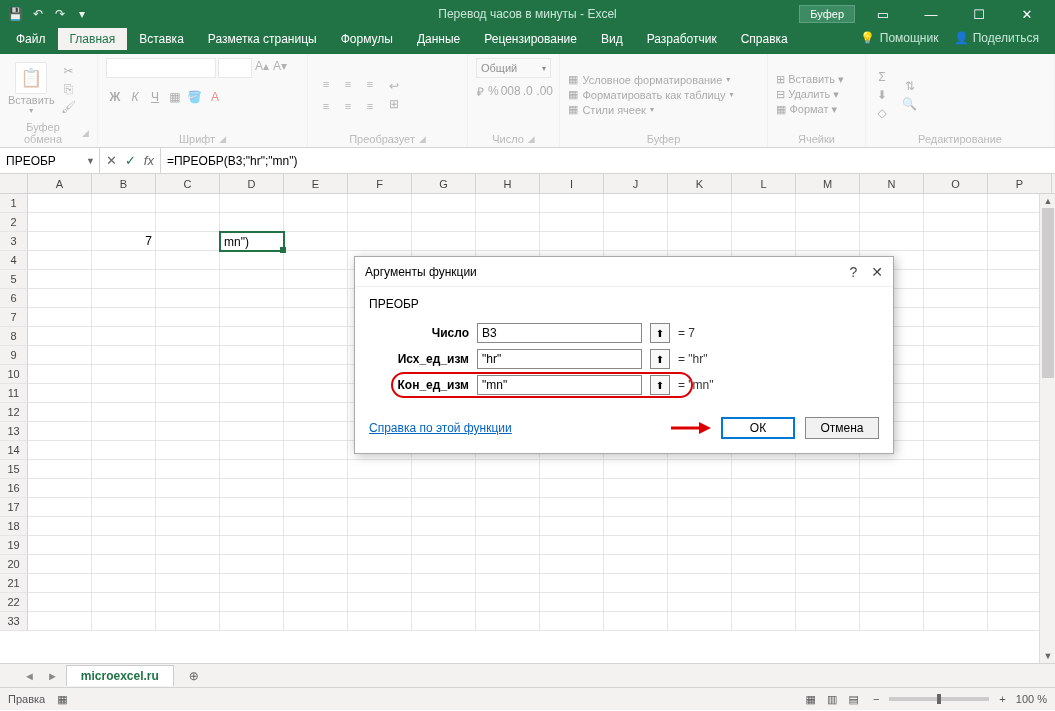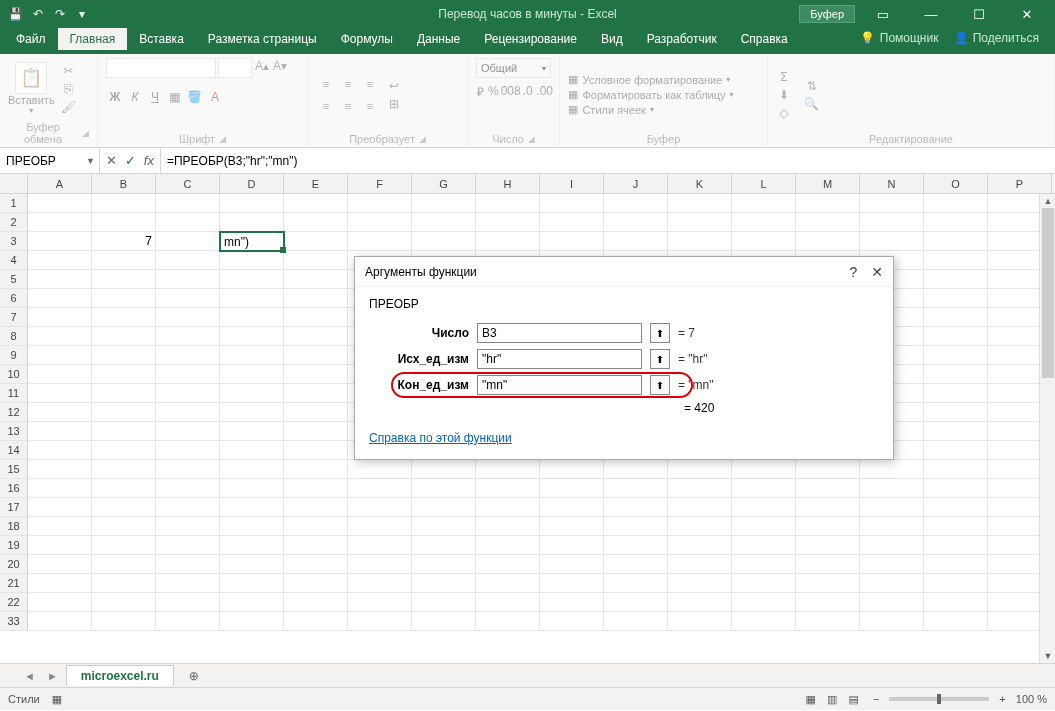--- a/index.html
+++ b/index.html
@@ -243,20 +243,32 @@
           </div>
         <div class="item">
             <span>▦</span>
             <span>Стили ячеек</span>
             <span style="font-size:8px">▾</span>
           </div>
       </div>
     </div>
     <div class="label">
         <span>Буфер</span>
+      </div>
+  </div>
+  <div class="rgroup" style="width:98px">
+    <div class="body">
+      <div class="cells-col">
+        <div>⊞ <span>Вставить</span> ▾</div>
+        <div>⊟ <span>Удалить</span> ▾</div>
+        <div>▦ <span>Формат</span> ▾</div>
+      </div>
+    </div>
+    <div class="label">
+        <span>Ячейки</span>
       </div>
   </div>
   <div class="rgroup" style="flex:1">
     <div class="body">
       <div class="mini-col">
         <span class="mini">Σ</span>
         <span class="mini">⬇</span>
         <span class="mini">◇</span>
       </div>
       <div class="mini-col" style="margin-left:6px">
@@ -737,36 +749,43 @@
       <div class="collapse">⬆</div>
       <div class="argresult">= "hr"</div>
     </div>
     <div class="argrow highlighted">
       <div class="hl"></div>
       <div class="arglabel" style="font-weight:bold">Кон_ед_изм</div>
       <input class="arginput" value="&quot;mn&quot;" style="">
       <div class="collapse">⬆</div>
       <div class="argresult">= "mn"</div>
     </div>
-    <div style="text-align:left;padding-left:315px;margin-top:6px">= 420</div>
   </div>
   <div class="footer2">
     <a class="link">Справка по этой функции</a>
+    <div class="btns">
+      <svg class="arrow-svg" viewBox="0 0 40 20">
+          <line x1="0" y1="10" x2="32" y2="10" stroke="#d00" stroke-width="3"></line>
+          <polygon points="40,10 28,4 28,16" fill="#d00"></polygon>
+        </svg>
+      <button class="btn ok">ОК</button>
+      <button class="btn">Отмена</button>
+    </div>
   </div>
 </div>
 
 <div class="sheettabs">
   <span class="nav">◄</span>
   <span class="nav">►</span>
   <div class="tab">microexcel.ru</div>
   <div class="add">⊕</div>
 </div>
 
 <div class="statusbar">
-  <span>Стили</span>
+  <span>Правка</span>
   <span style="margin-left:12px">▦</span>
   <div class="right">
     <div class="views">
       <span>▦</span>
       <span>▥</span>
       <span>▤</span>
     </div>
     <span>−</span>
     <div class="zoom-slider">
         <div class="thumb"></div>

